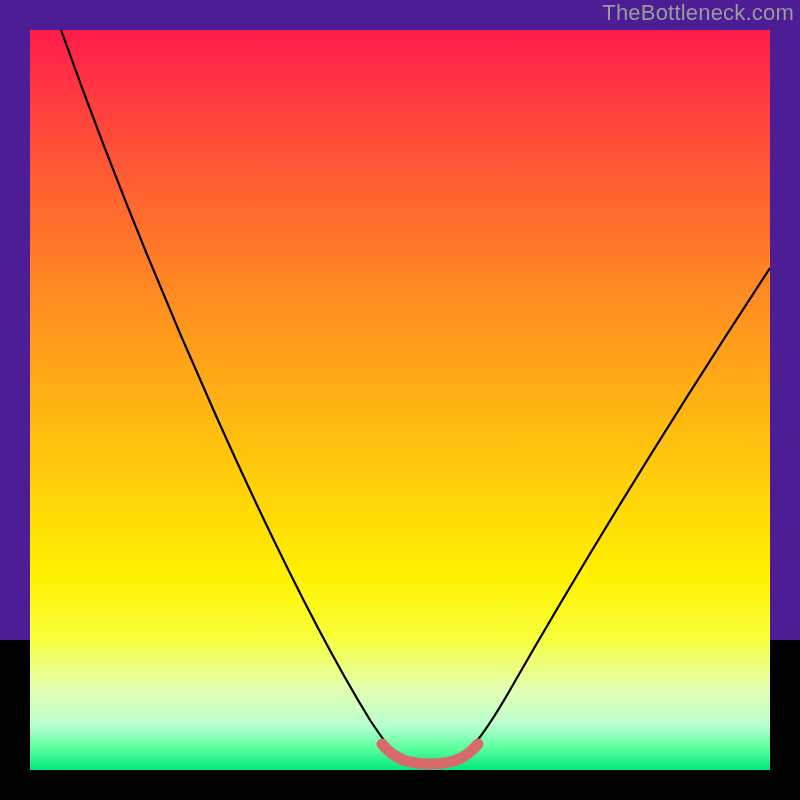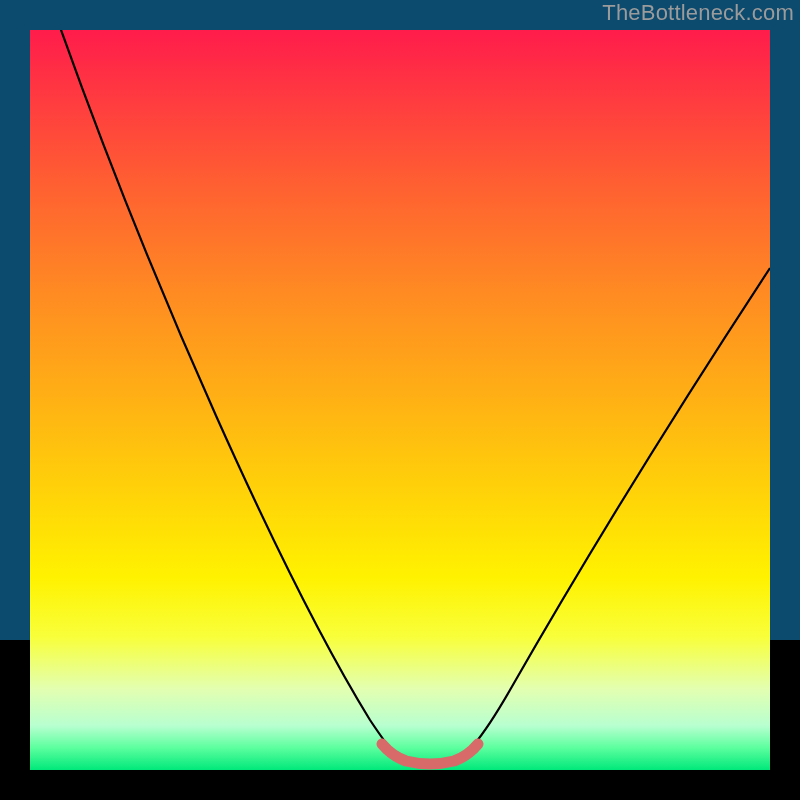--- a/index.html
+++ b/index.html
@@ -10,21 +10,21 @@
     overflow: hidden;
     background: #000;
     font-family: Arial, Helvetica, sans-serif;
   }
   .frame {
     position: absolute;
     left: 0;
     top: 0;
     width: 800px;
     height: 640px;
-    background: #0c4a6e;
+    background: #4c1d95;
     text-align: right;
   }
   .plot {
     position: absolute;
     left: 30px;
     top: 30px;
     width: 740px;
     height: 740px;
     overflow: hidden;
   }

